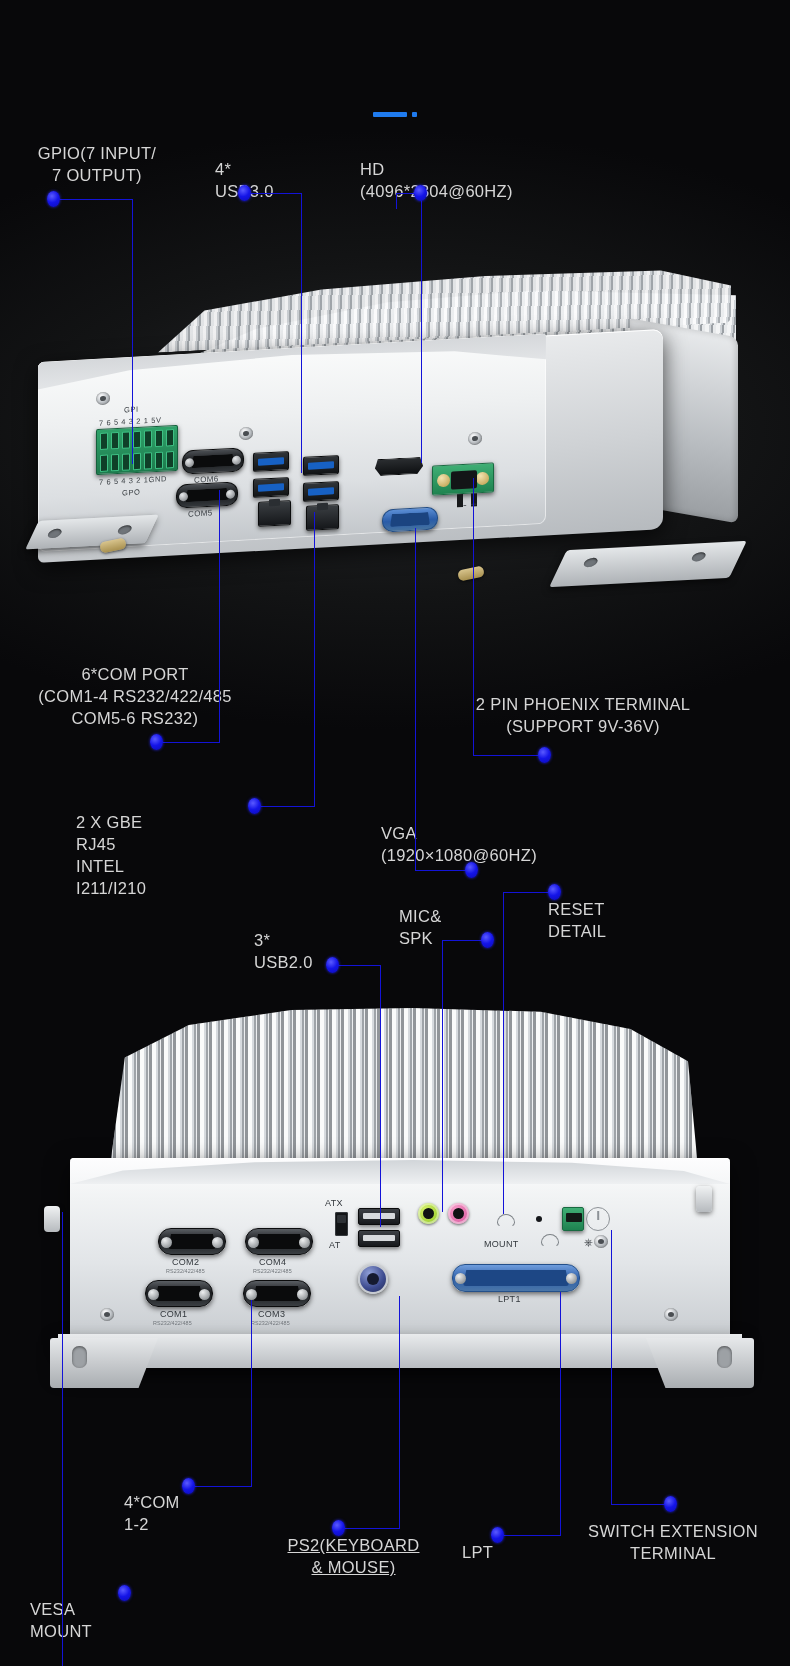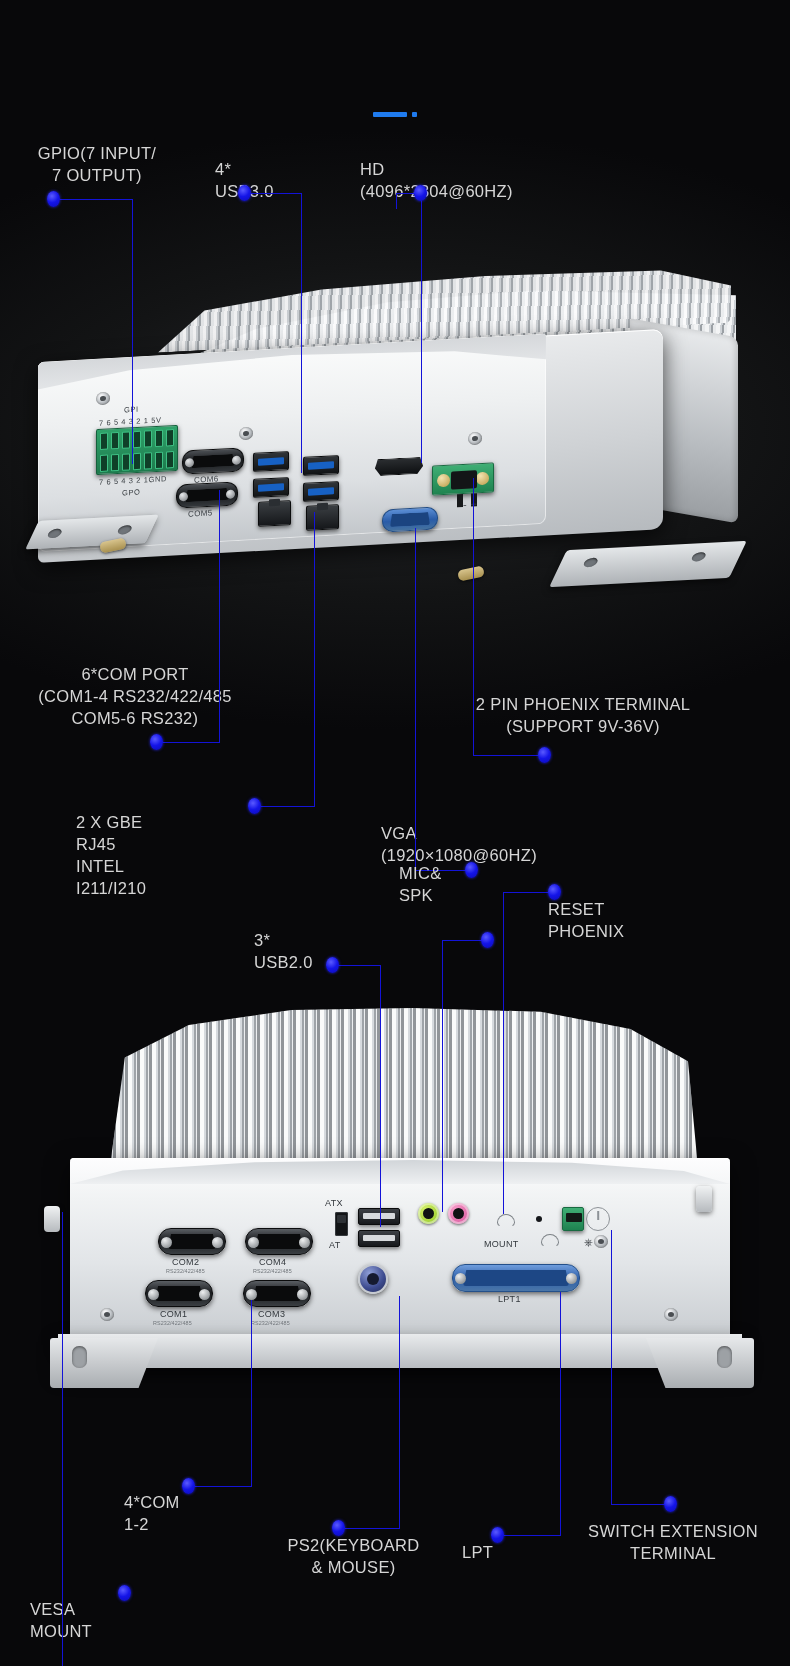--- a/index.html
+++ b/index.html
@@ -476,42 +476,42 @@
   <div class="b-txt" style="left:498px; top:1294px;">LPT1</div>
 
   <div class="callout">
     <div class="lbl" style="left: 254px; top: 929px; white-space: pre-line;">3* USB2.0</div>
     <div class="lead h" style="left:333px; top:965px; width:48px;"></div>
     <div class="lead v" style="left:380px; top:965px; height:262px;"></div>
     <div class="node" style="left:326px; top:957px;"></div>
   </div>
 
   <div class="callout">
-    <div class="lbl" style="left: 399px; top: 862px; white-space: pre-line;">MIC&amp; SPK</div>
+    <div class="lbl" style="left: 399px; top: 905px; white-space: pre-line;">MIC&amp; SPK</div>
     <div class="lead h" style="left:442px; top:940px; width:45px;"></div>
     <div class="lead v" style="left:442px; top:940px; height:272px;"></div>
     <div class="node" style="left:481px; top:932px;"></div>
   </div>
 
   <div class="callout">
-    <div class="lbl" style="left: 548px; top: 898px; white-space: pre-line;">RESET PHOENIX</div>
+    <div class="lbl" style="left: 548px; top: 898px; white-space: pre-line;">RESET DETAIL</div>
     <div class="lead h" style="left:503px; top:892px; width:52px;"></div>
     <div class="lead v" style="left:503px; top:892px; height:322px;"></div>
     <div class="node" style="left:548px; top:884px;"></div>
   </div>
 
   <div class="callout">
     <div class="lbl" style="left: 124px; top: 1491px; white-space: pre-line;">4*COM 1-2</div>
     <div class="lead h" style="left:190px; top:1486px; width:62px;"></div>
     <div class="lead v" style="left:251px; top:1300px; height:187px;"></div>
     <div class="node" style="left:182px; top:1478px;"></div>
   </div>
 
   <div class="callout">
-    <div class="lbl" style="left: 256px; top: 1534px; width: 195px; text-align: center; white-space: pre-line;">PS2(KEYBOARD
+    <div class="lbl" style="left: 256px; top: 1534px; width: 195px; text-align: center; white-space: pre-line; text-decoration: underline;">PS2(KEYBOARD
 &amp; MOUSE)</div>
     <div class="lead h" style="left:340px; top:1528px; width:60px;"></div>
     <div class="lead v" style="left:399px; top:1296px; height:233px;"></div>
     <div class="node" style="left:332px; top:1520px;"></div>
   </div>
 
   <div class="callout">
     <div class="lbl" style="left: 462px; top: 1541px; white-space: pre-line;">LPT</div>
     <div class="lead h" style="left:499px; top:1535px; width:62px;"></div>
     <div class="lead v" style="left:560px; top:1292px; height:244px;"></div>

